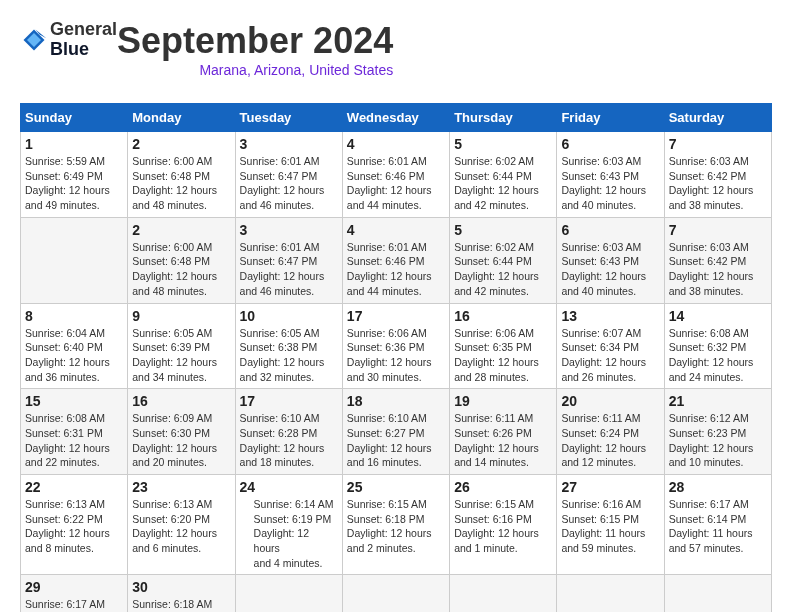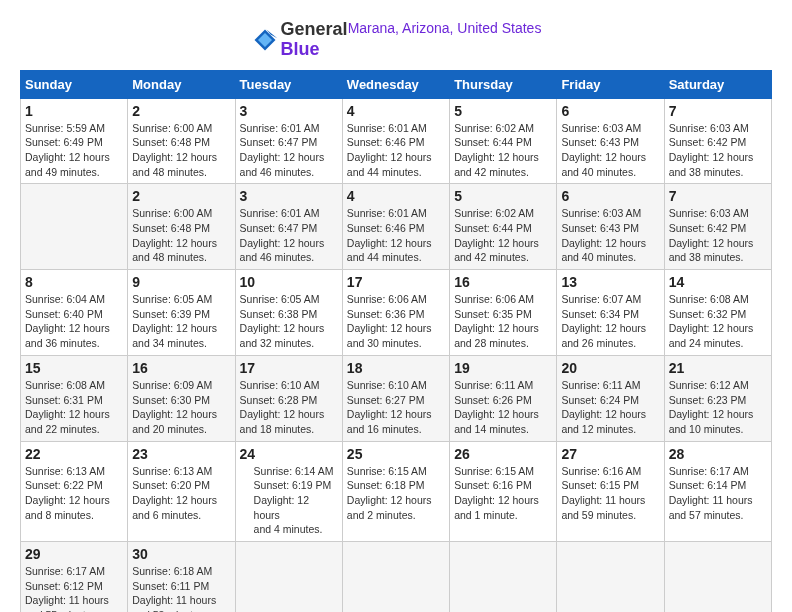--- a/index.html
+++ b/index.html
@@ -5,35 +5,35 @@
     * { box-sizing: border-box; margin: 0; padding: 0; }
     body {
       font-family: Arial, sans-serif;
       background: #fff;
       width: 792px;
       min-height: 612px;
       padding: 20px;
     }
     .header-area {
       display: flex;
-      justify-content: center;
+      justify-content: flex-start;
       align-items: flex-start;
-      margin-bottom: 10px;
+      margin-bottom: 25px;
     }
     .logo {
       display: flex;
       align-items: center;
     }
     .logo-text {
       font-size: 18px;
       font-weight: bold;
       line-height: 1.1;
     }
     .logo-general { color: #333; }
-    .logo-blue { color: #6d28d9; }
+    .logo-blue { color: #0f172a; }
     .logo-icon {
       width: 28px;
       height: 28px;
       margin-right: 2px;
     }
     .title-area {
       text-align: right;
     }
     .month-title {
       font-size: 36px;
@@ -94,20 +94,21 @@
       <polygon points="20,5 35,20 20,35 5,20" fill="#1565c0"></polygon>
       <polygon points="20,10 30,20 20,30 10,20" fill="#64b5f6"></polygon>
       <polygon points="22,5 38,18 28,12" fill="#1565c0"></polygon>
     </svg>
     <div class="logo-text">
       <span class="logo-general">General</span><br>
       <span class="logo-blue">Blue</span>
     </div>
   </div>
   <div class="title-area">
+    <div class="month-title">September 2024</div>
     <div class="location">Marana, Arizona, United States</div>
   </div>
 </div>
 
 <table>
   <thead>
     <tr id="days-header">
     <th>Sunday</th>
         <th>Monday</th>
         <th>Tuesday</th>

